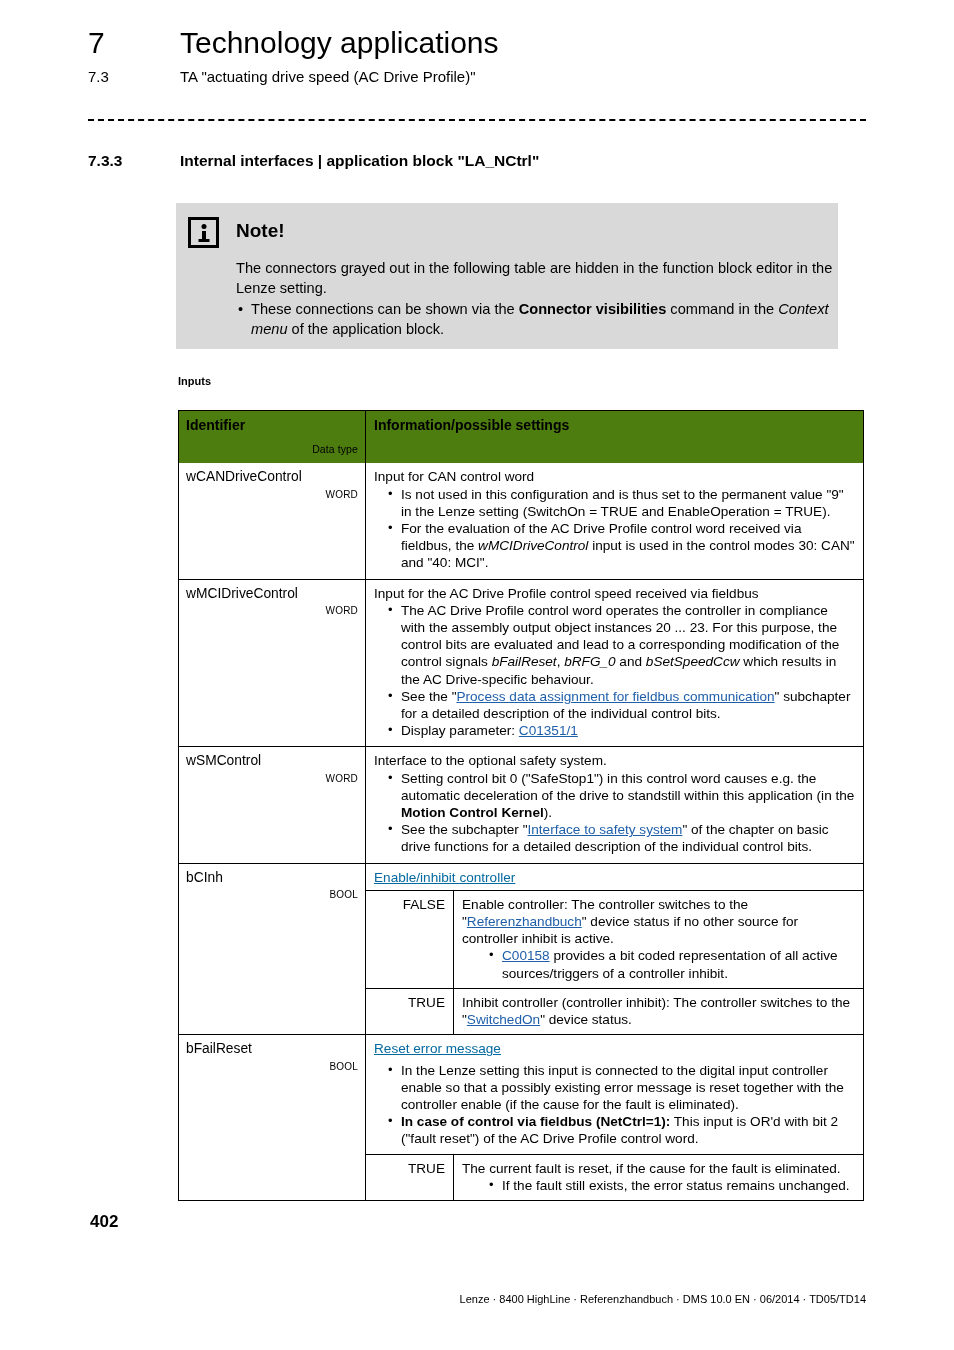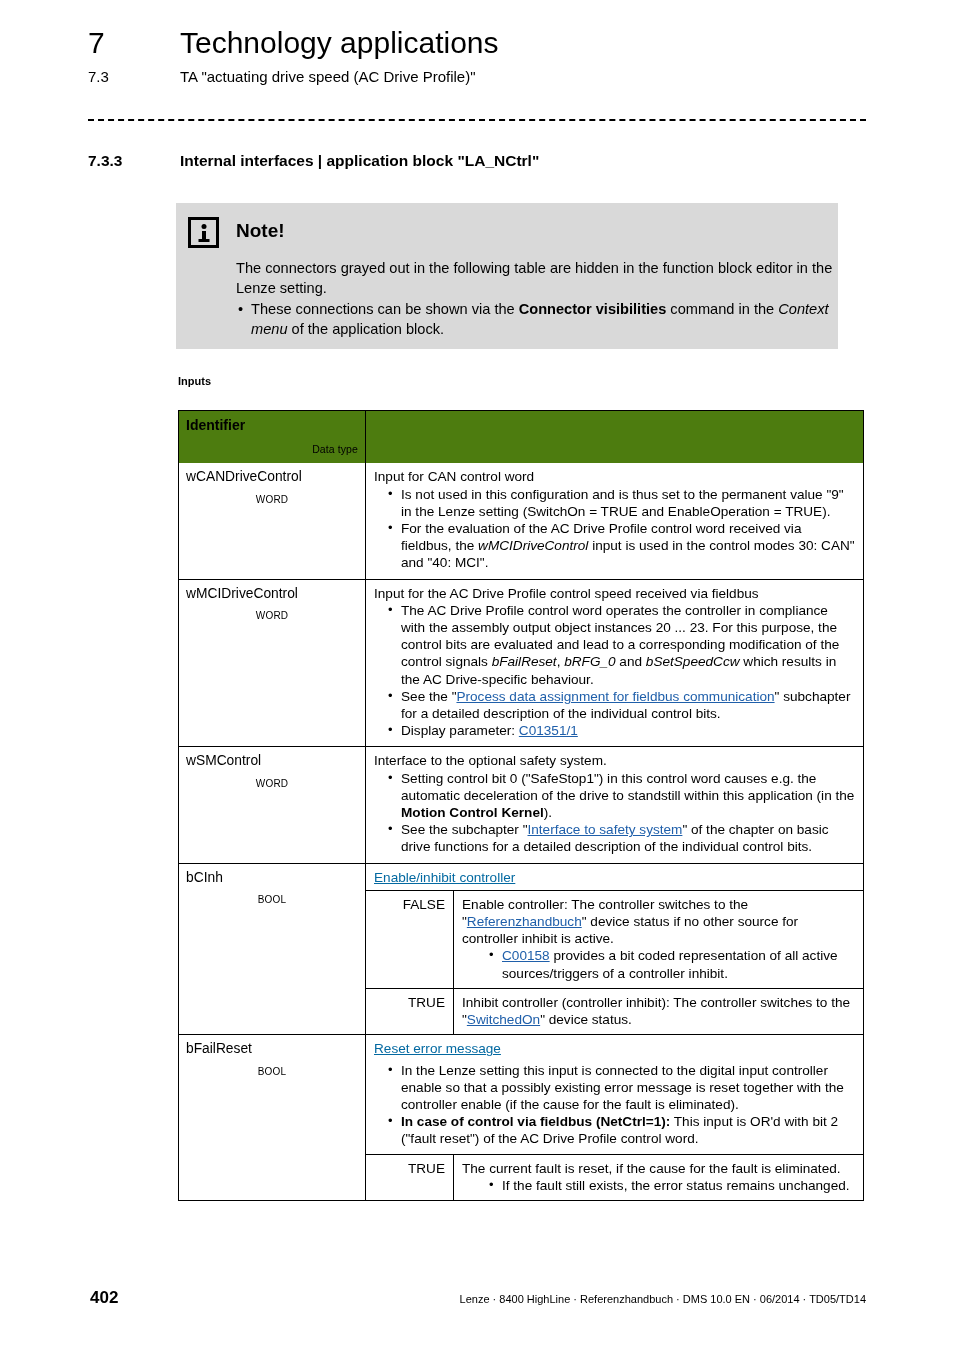--- a/index.html
+++ b/index.html
@@ -225,23 +225,22 @@
     font-size: 10.5px;
     font-weight: normal;
     margin-top: 7px;
     letter-spacing: 0.1px;
   }
   .th-info { font-size: 14px; font-weight: bold; }
 
   .id-name { display: block; font-size: 13.8px; }
   .id-type {
     display: block;
-    text-align: center;
+    text-align: right;
     font-size: 10px;
-    margin-top: 5px;
     letter-spacing: 0.2px;
   }
 
   
   .lead { display: block; }
   ul.blist {
     margin: 0;
     padding: 0;
     list-style: none;
   }
@@ -302,21 +301,21 @@
     margin-bottom: 0;
   }
   .tcol-info.has-sub > .blockpad {
     padding: 5px 8px 6px 8px;
   }
 
   
   .footer-page {
     position: absolute;
     left: 90px;
-    top: 1288px;
+    top: 1212px;
     font-size: 17px;
     font-weight: bold;
   }
   .footer-txt {
     position: absolute;
     right: 88px;
     top: 1293px;
     font-size: 11px;
     text-align: right;
   }
@@ -359,20 +358,23 @@
     </div>
   </div>
 
   <div class="inputs-label">Inputs</div>
 
   <div class="tbl">
     <div class="trow thead">
       <div class="tcol-id">
         <span class="th-ident">Identifier</span>
         <span class="th-datatype">Data type</span>
+      </div>
+      <div class="tcol-info">
+        <span class="th-info">Information/possible settings</span>
       </div>
     </div>
     <div id="tbody-host">
         <div class="trow">
           <div class="tcol-id">
             <span class="id-name">wCANDriveControl</span>
             <span class="id-type">WORD</span>
           </div>
           <div class="tcol-info">
             <span class="lead">Input for CAN control word</span>

